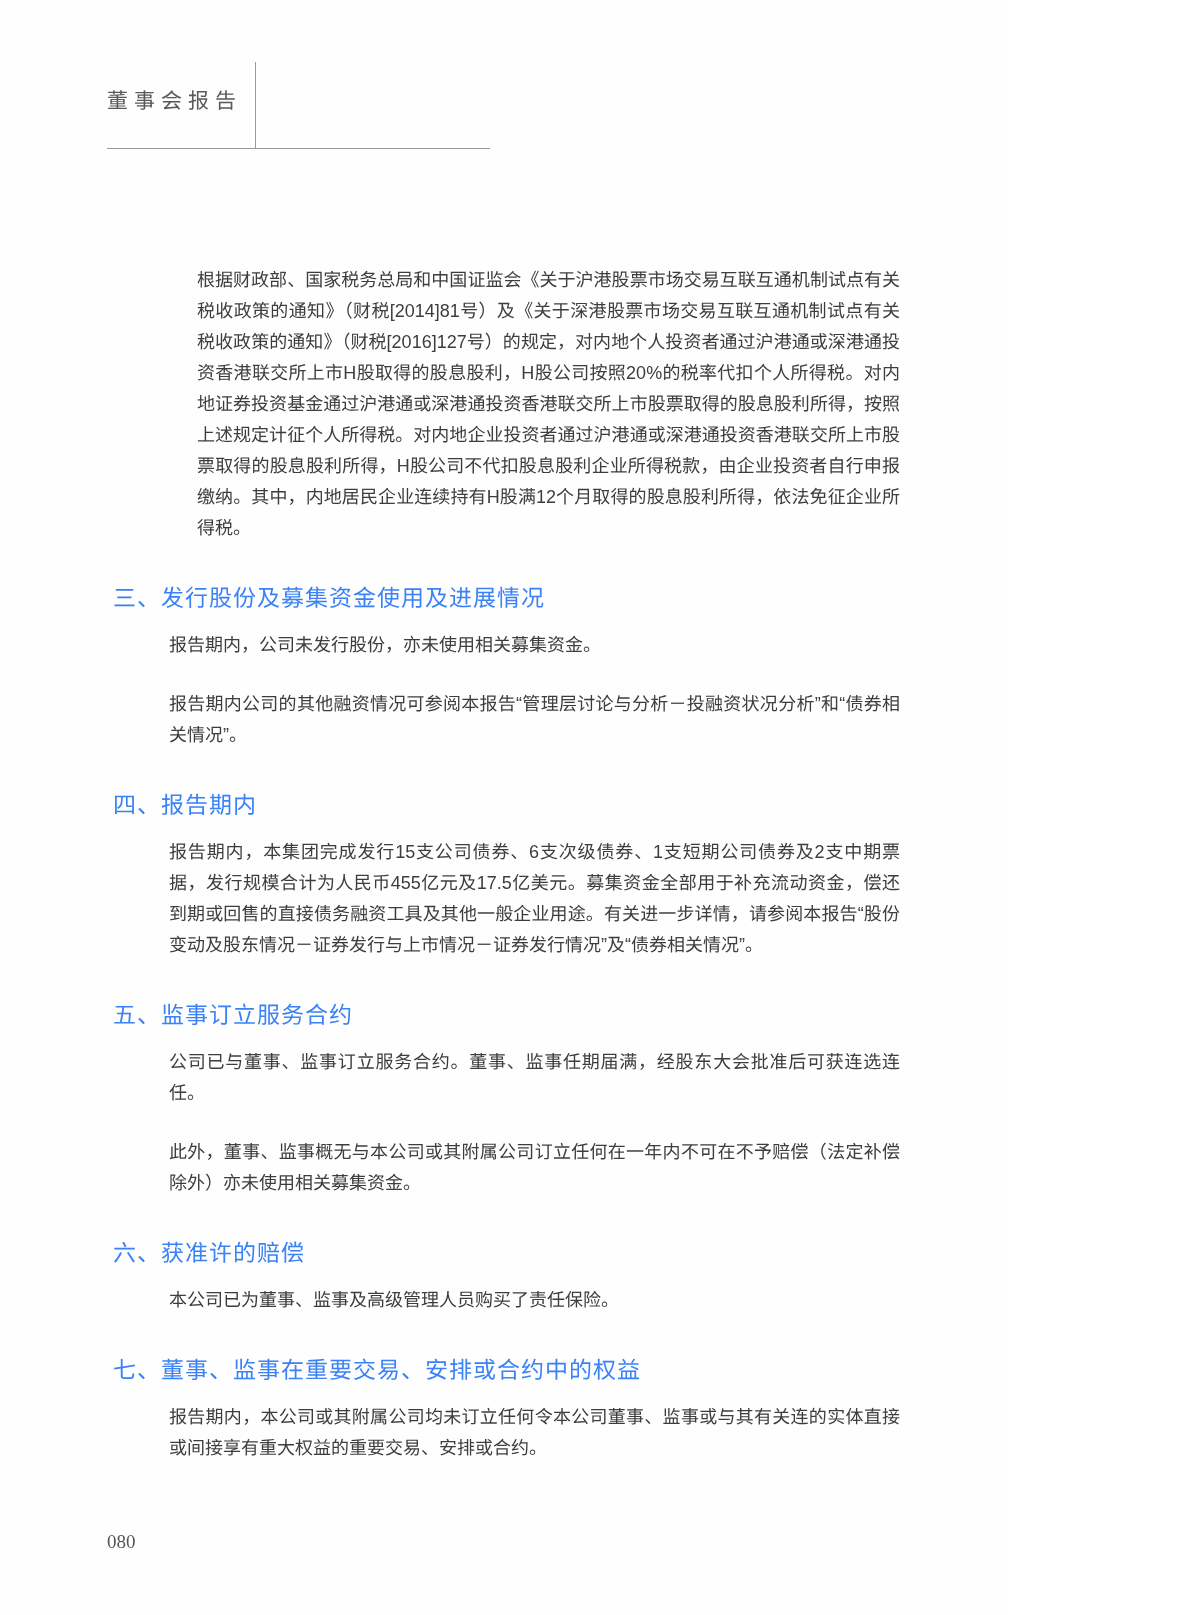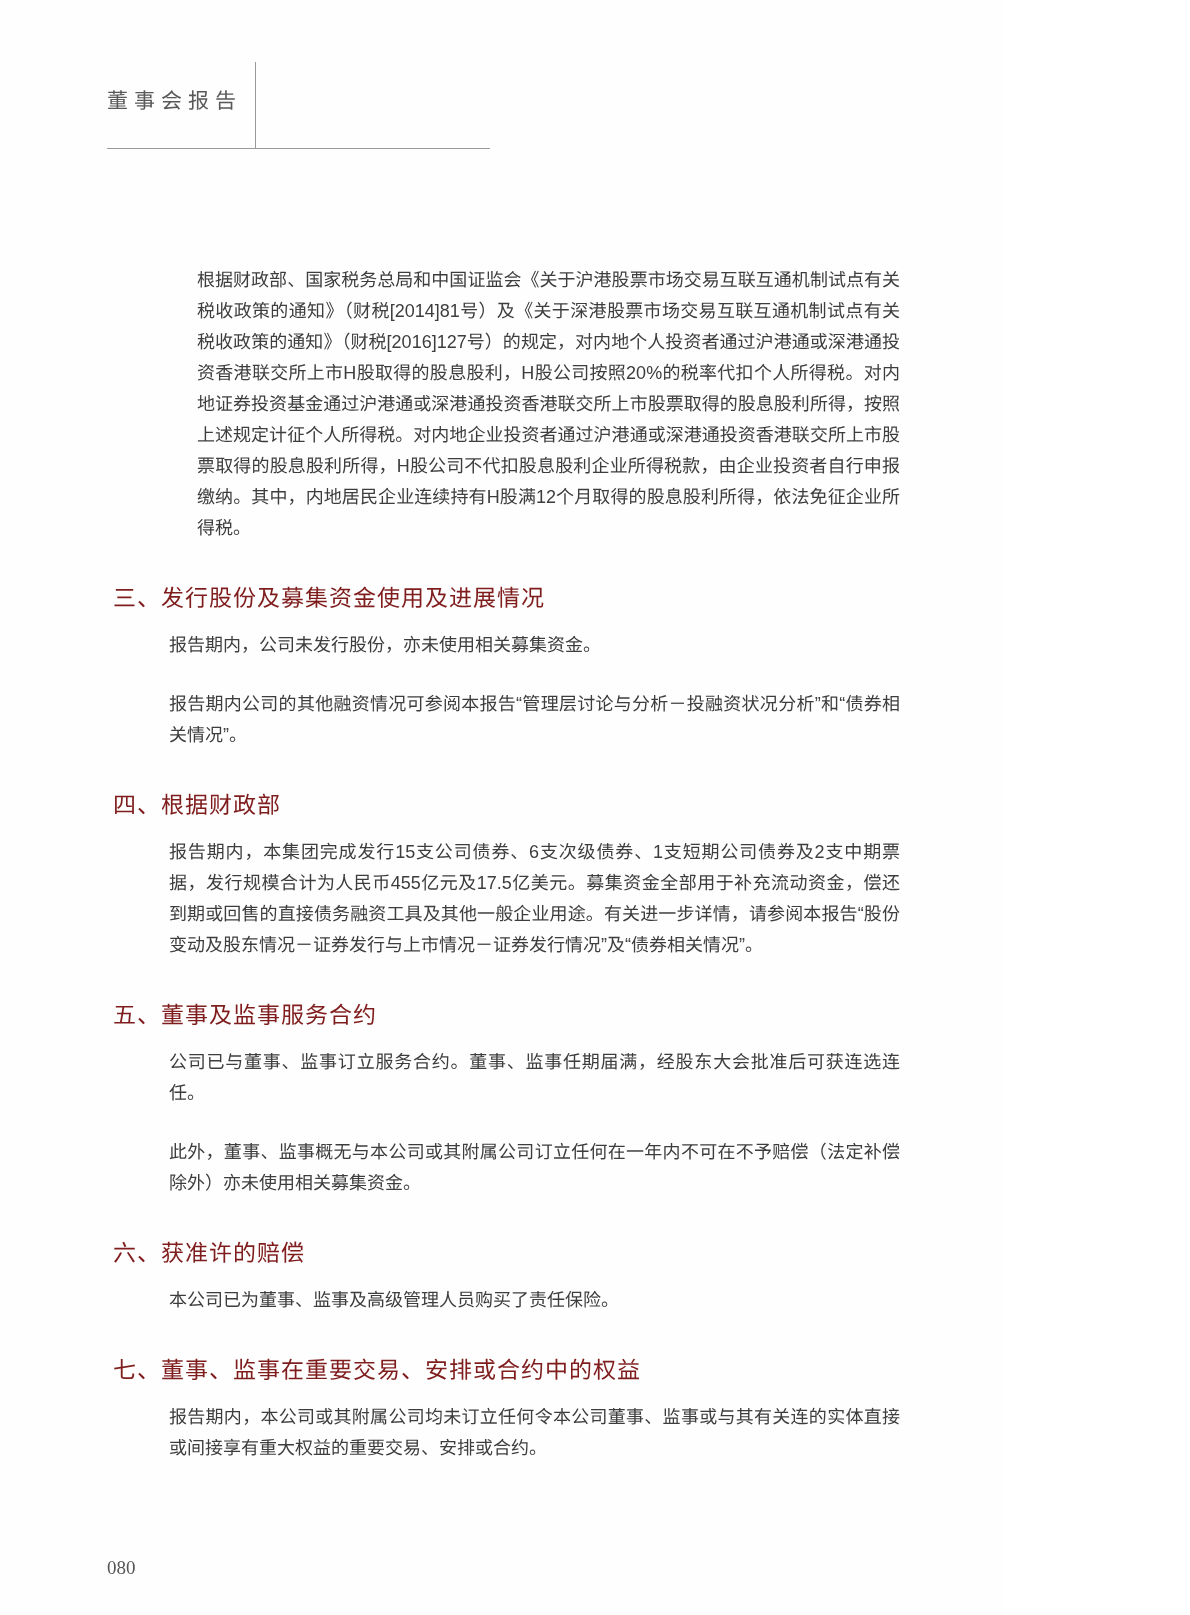--- a/index.html
+++ b/index.html
@@ -55,28 +55,28 @@
     text-align: justify;
     margin: 0 0 28px 56px;
   }
   p.intro {
     margin: 116px 0 0 84px;
   }
   .content h2 {
     font-size: 23px;
     font-weight: 500;
     letter-spacing: 1px;
-    color: #7f1d1d;
+    color: #3b82f6;
     margin: 35px 0 17px 0;
   }
   
   .footer {
     position: absolute;
     left: 107px;
-    bottom: 36px;
+    bottom: 62px;
     font-family: "Liberation Serif", "DejaVu Serif", serif;
     font-size: 19px;
     color: #555555;
   }
 </style>
 </head>
 <body>
 
 <div class="page">
 
@@ -90,26 +90,26 @@
 
     <p class="intro">根据财政部、国家税务总局和中国证监会《关于沪港股票市场交易互联互通机制试点有关税收政策的通知》（财税[2014]81号）及《关于深港股票市场交易互联互通机制试点有关税收政策的通知》（财税[2016]127号）的规定，对内地个人投资者通过沪港通或深港通投资香港联交所上市H股取得的股息股利，H股公司按照20%的税率代扣个人所得税。对内地证券投资基金通过沪港通或深港通投资香港联交所上市股票取得的股息股利所得，按照上述规定计征个人所得税。对内地企业投资者通过沪港通或深港通投资香港联交所上市股票取得的股息股利所得，H股公司不代扣股息股利企业所得税款，由企业投资者自行申报缴纳。其中，内地居民企业连续持有H股满12个月取得的股息股利所得，依法免征企业所得税。</p>
 
     <section>
       <h2>三、发行股份及募集资金使用及进展情况</h2>
       <p>报告期内，公司未发行股份，亦未使用相关募集资金。</p>
       <p>报告期内公司的其他融资情况可参阅本报告“管理层讨论与分析－投融资状况分析”和“债券相关情况”。</p>
     </section>
 
     <section>
-      <h2>四、根据财政部</h2>
+      <h2>四、报告期内</h2>
       <p>报告期内，本集团完成发行15支公司债券、6支次级债券、1支短期公司债券及2支中期票据，发行规模合计为人民币455亿元及17.5亿美元。募集资金全部用于补充流动资金，偿还到期或回售的直接债务融资工具及其他一般企业用途。有关进一步详情，请参阅本报告“股份变动及股东情况－证券发行与上市情况－证券发行情况”及“债券相关情况”。</p>
     </section>
 
     <section>
-      <h2>五、董事及监事服务合约</h2>
+      <h2>五、监事订立服务合约</h2>
       <p>公司已与董事、监事订立服务合约。董事、监事任期届满，经股东大会批准后可获连选连任。</p>
       <p>此外，董事、监事概无与本公司或其附属公司订立任何在一年内不可在不予赔偿（法定补偿除外）亦未使用相关募集资金。</p>
     </section>
 
     <section>
       <h2>六、获准许的赔偿</h2>
       <p>本公司已为董事、监事及高级管理人员购买了责任保险。</p>
     </section>
 
     <section>

